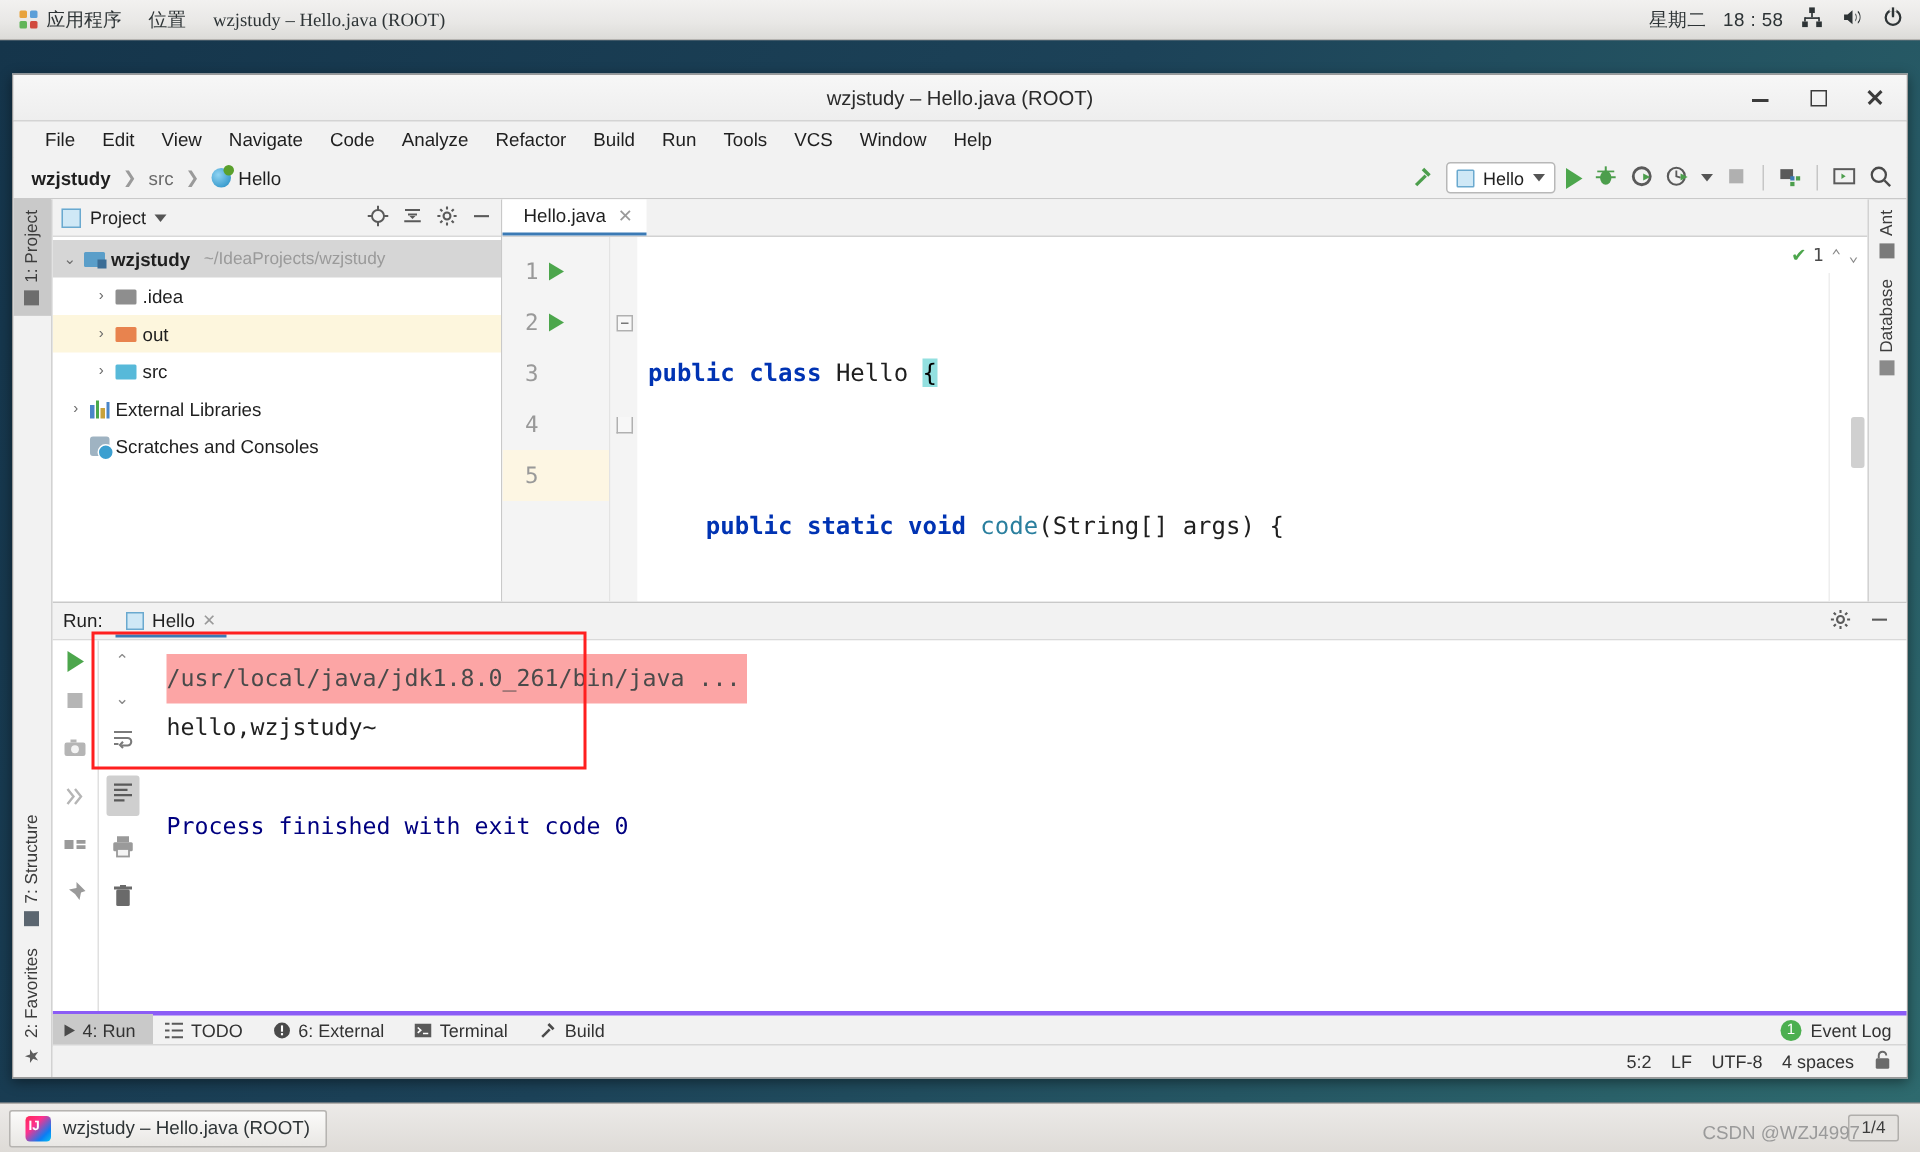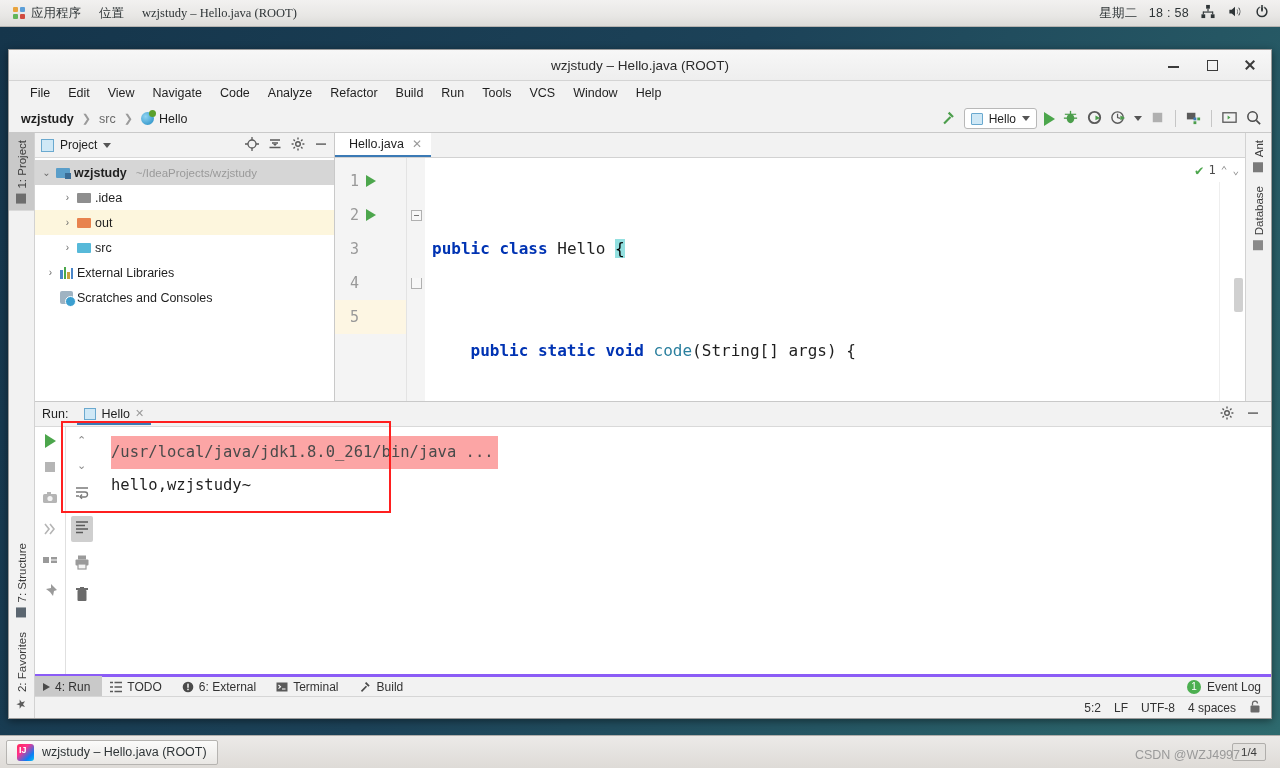--- a/index.html
+++ b/index.html
@@ -707,20 +707,21 @@
                     <rect x="3.5" y="4" width="9" height="11" rx="1" fill="#6a6a6a"></rect>
                     <rect x="2" y="2" width="12" height="2" fill="#6a6a6a"></rect>
                     <rect x="6" y="1" width="4" height="1.5" fill="#6a6a6a"></rect>
                   </svg>
               </span>
             </div>
             <div class="console">
               <div><span class="cline1">/usr/local/java/jdk1.8.0_261/bin/java ...</span></div>
               <div><span>hello,wzjstudy~</span></div>
               <div>&nbsp;</div>
+              <div><span class="cline3">Process finished with exit code 0</span></div>
               <div class="annot-rect"></div>
             </div>
           </div>
         </div>
 
         <div class="twbar">
           <div class="twitem active">
             <span style="width:0;height:0;border-left:7px solid #4a4a4a;border-top:4.5px solid transparent;border-bottom:4.5px solid transparent"></span>
             <span>4: Run</span>
           </div>

